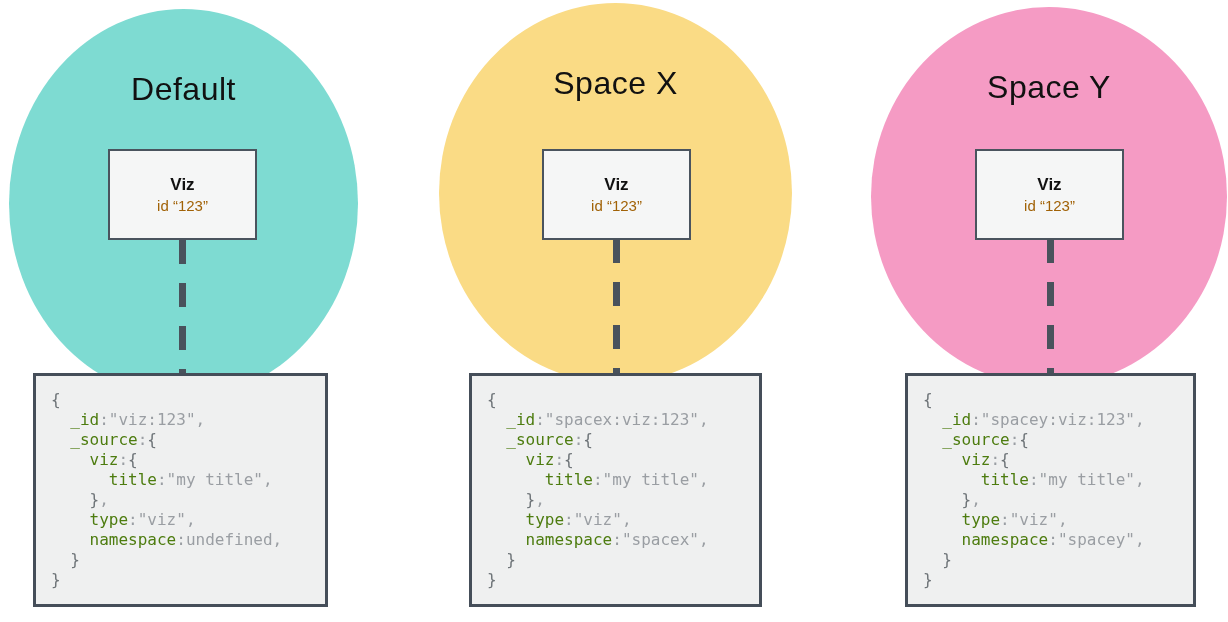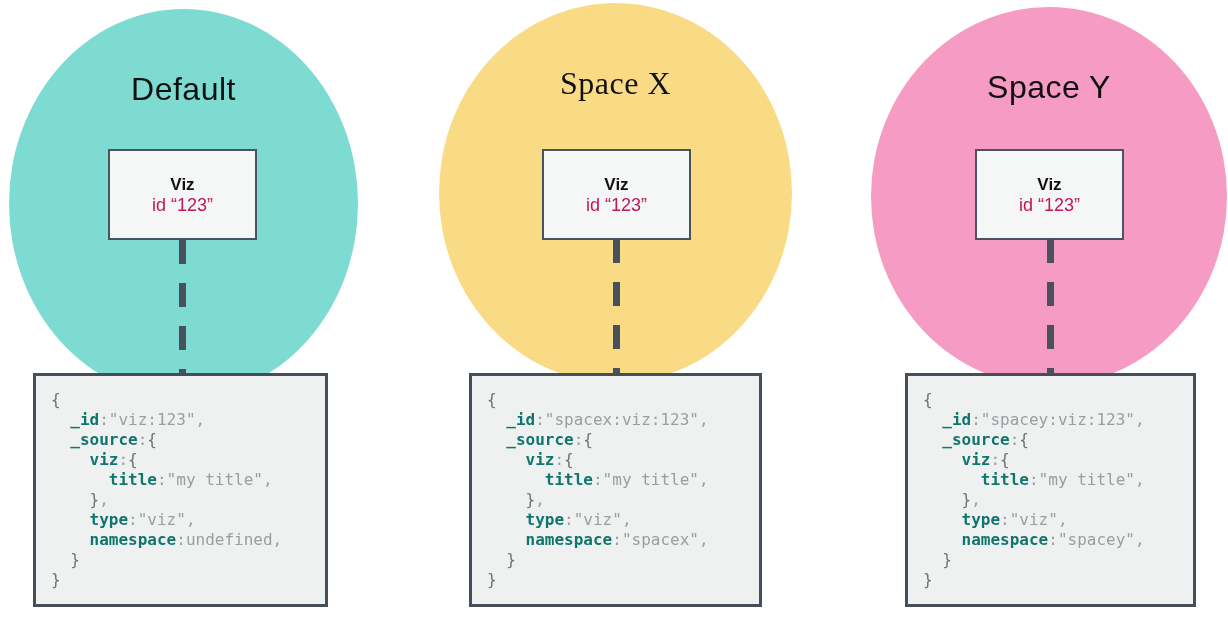--- a/index.html
+++ b/index.html
@@ -39,22 +39,22 @@
     align-items: center;
     justify-content: center;
     line-height: 21px;
   }
   .viz-title {
     font-size: 17px;
     font-weight: bold;
     color: #111111;
   }
   .viz-id {
-    font-size: 18px;
-    color: #be185d;
+    font-size: 15px;
+    color: #a16207;
   }
   .dash {
     position: absolute;
     width: 7px;
     background: repeating-linear-gradient(
       to bottom,
       #49525c 0px, #49525c 24px,
       transparent 24px, transparent 43px
     );
   }
@@ -65,21 +65,21 @@
     background: #eff0f0;
     border: 3px solid #454e59;
     padding: 14px 15px;
     font-family: "DejaVu Sans Mono", "Liberation Mono", monospace;
     font-size: 16px;
     line-height: 20px;
     white-space: pre;
     overflow: hidden;
   }
   .code-line { height: 20px; }
-  .tok-k { color: #0f766e; font-weight: bold; }
+  .tok-k { color: #4d7c0f; font-weight: normal; }
   .tok-v { color: #9a9ea3; }
   .tok-p { color: #9a9ea3; }
   .tok-b { color: #6e7478; }
 
   
   .p0-circle { left: 9px;   top: 9px;  width: 349px; height: 327px; padding-top: 62px; }
   .p0-viz    { left: 108px; top: 149px; }
   .p0-dash   { left: 179px; top: 240px; height: 138px; }
   .p0-code   { left: 33px;  top: 373px; width: 295px; }
 
@@ -103,21 +103,21 @@
   <div class="circle p0-circle" style="background-color: rgb(126, 219, 210);">
     <div class="circle-title">Default</div>
   </div>
   <div class="viz-box p0-viz">
     <div class="viz-title">Viz</div>
     <div class="viz-id">id “123”</div>
   </div>
   <div class="dash p0-dash"></div>
   <div class="code-box p0-code"><div class="code-line"><span class="tok-b">{</span></div><div class="code-line"><span class="tok-p">  </span><span class="tok-k">_id</span><span class="tok-p">:</span><span class="tok-v">"viz:123"</span><span class="tok-p">,</span></div><div class="code-line"><span class="tok-p">  </span><span class="tok-k">_source</span><span class="tok-p">:</span><span class="tok-b">{</span></div><div class="code-line"><span class="tok-p">    </span><span class="tok-k">viz</span><span class="tok-p">:</span><span class="tok-b">{</span></div><div class="code-line"><span class="tok-p">      </span><span class="tok-k">title</span><span class="tok-p">:</span><span class="tok-v">"my title"</span><span class="tok-p">,</span></div><div class="code-line"><span class="tok-p">    </span><span class="tok-b">}</span><span class="tok-p">,</span></div><div class="code-line"><span class="tok-p">    </span><span class="tok-k">type</span><span class="tok-p">:</span><span class="tok-v">"viz"</span><span class="tok-p">,</span></div><div class="code-line"><span class="tok-p">    </span><span class="tok-k">namespace</span><span class="tok-p">:</span><span class="tok-v">undefined</span><span class="tok-p">,</span></div><div class="code-line"><span class="tok-p">  </span><span class="tok-b">}</span></div><div class="code-line"><span class="tok-b">}</span></div></div>
 
-  <div class="circle p1-circle" style="background-color: rgb(250, 219, 133); font-family: Liberation Serif, serif;">
+  <div class="circle p1-circle" style="background-color: rgb(250, 219, 133);">
     <div class="circle-title">Space X</div>
   </div>
   <div class="viz-box p1-viz">
     <div class="viz-title">Viz</div>
     <div class="viz-id">id “123”</div>
   </div>
   <div class="dash p1-dash"></div>
   <div class="code-box p1-code"><div class="code-line"><span class="tok-b">{</span></div><div class="code-line"><span class="tok-p">  </span><span class="tok-k">_id</span><span class="tok-p">:</span><span class="tok-v">"spacex:viz:123"</span><span class="tok-p">,</span></div><div class="code-line"><span class="tok-p">  </span><span class="tok-k">_source</span><span class="tok-p">:</span><span class="tok-b">{</span></div><div class="code-line"><span class="tok-p">    </span><span class="tok-k">viz</span><span class="tok-p">:</span><span class="tok-b">{</span></div><div class="code-line"><span class="tok-p">      </span><span class="tok-k">title</span><span class="tok-p">:</span><span class="tok-v">"my title"</span><span class="tok-p">,</span></div><div class="code-line"><span class="tok-p">    </span><span class="tok-b">}</span><span class="tok-p">,</span></div><div class="code-line"><span class="tok-p">    </span><span class="tok-k">type</span><span class="tok-p">:</span><span class="tok-v">"viz"</span><span class="tok-p">,</span></div><div class="code-line"><span class="tok-p">    </span><span class="tok-k">namespace</span><span class="tok-p">:</span><span class="tok-v">"spacex"</span><span class="tok-p">,</span></div><div class="code-line"><span class="tok-p">  </span><span class="tok-b">}</span></div><div class="code-line"><span class="tok-b">}</span></div></div>
 
   <div class="circle p2-circle" style="background-color: rgb(245, 155, 196); justify-content: center;">

